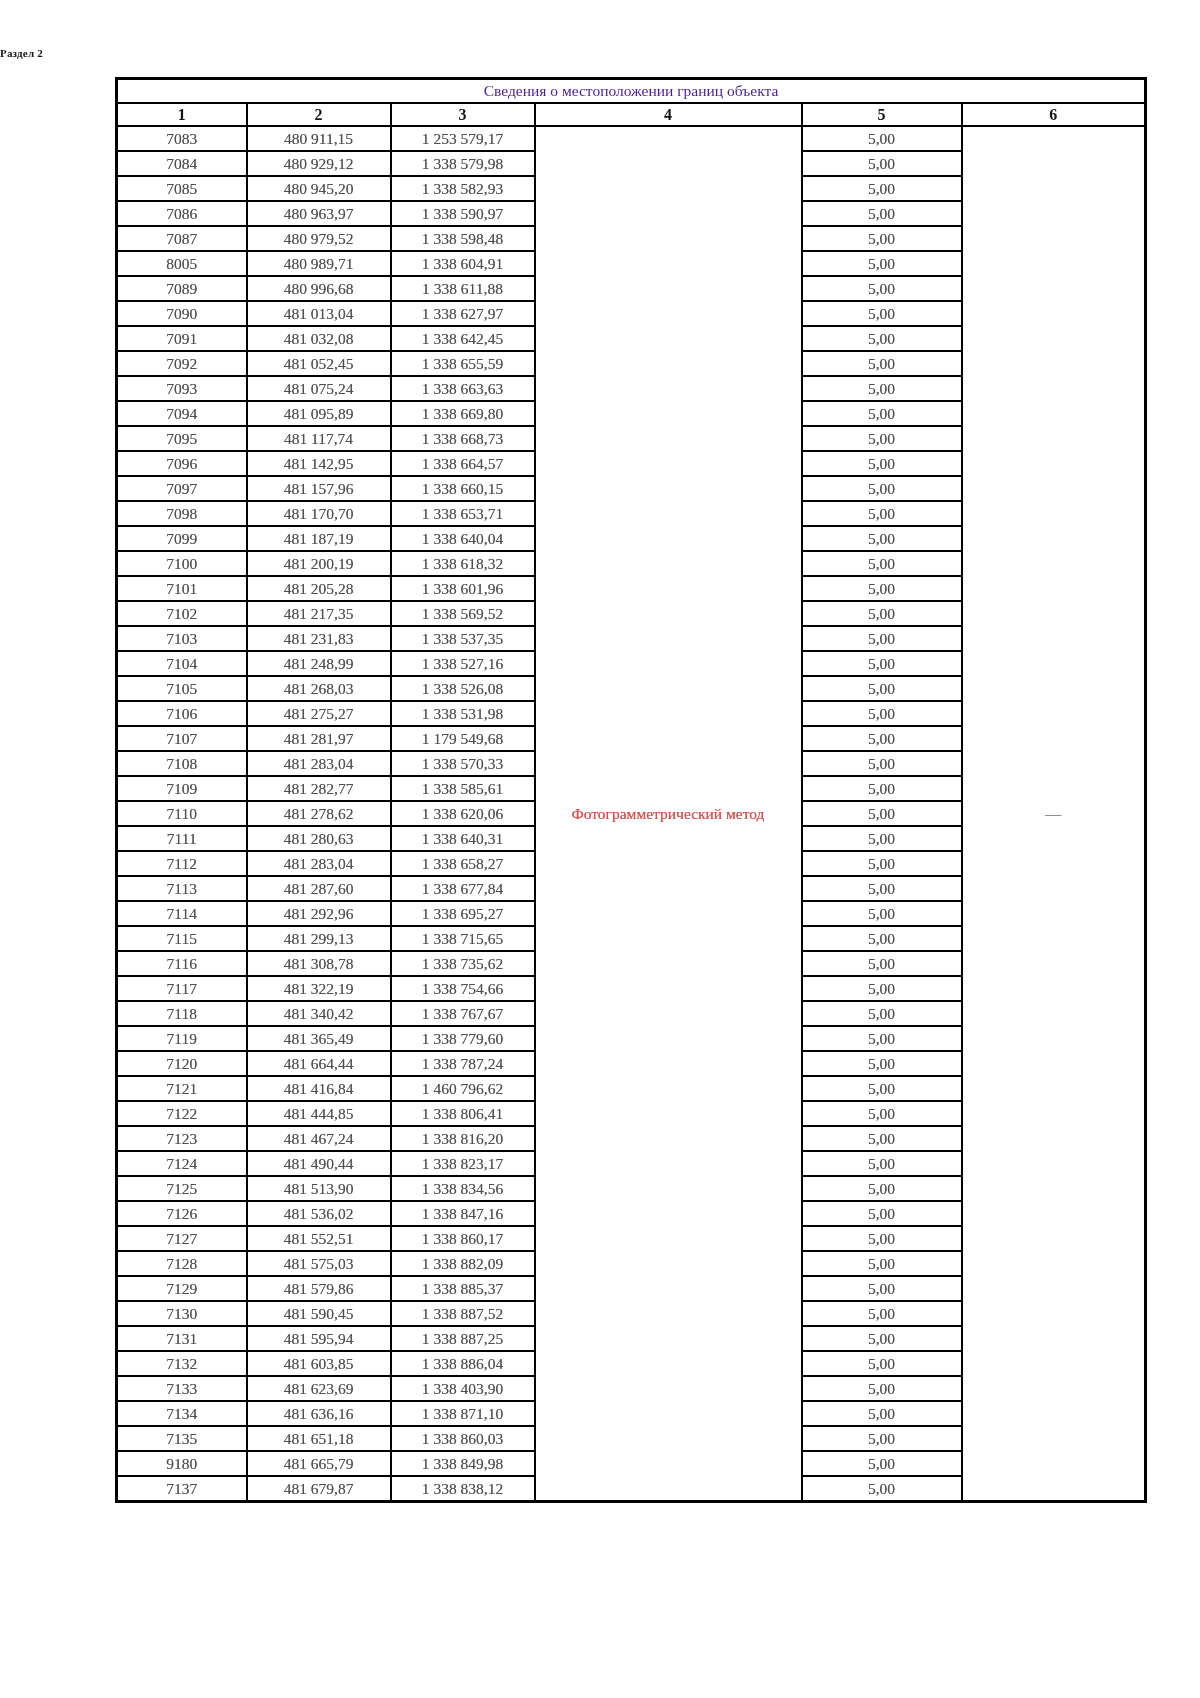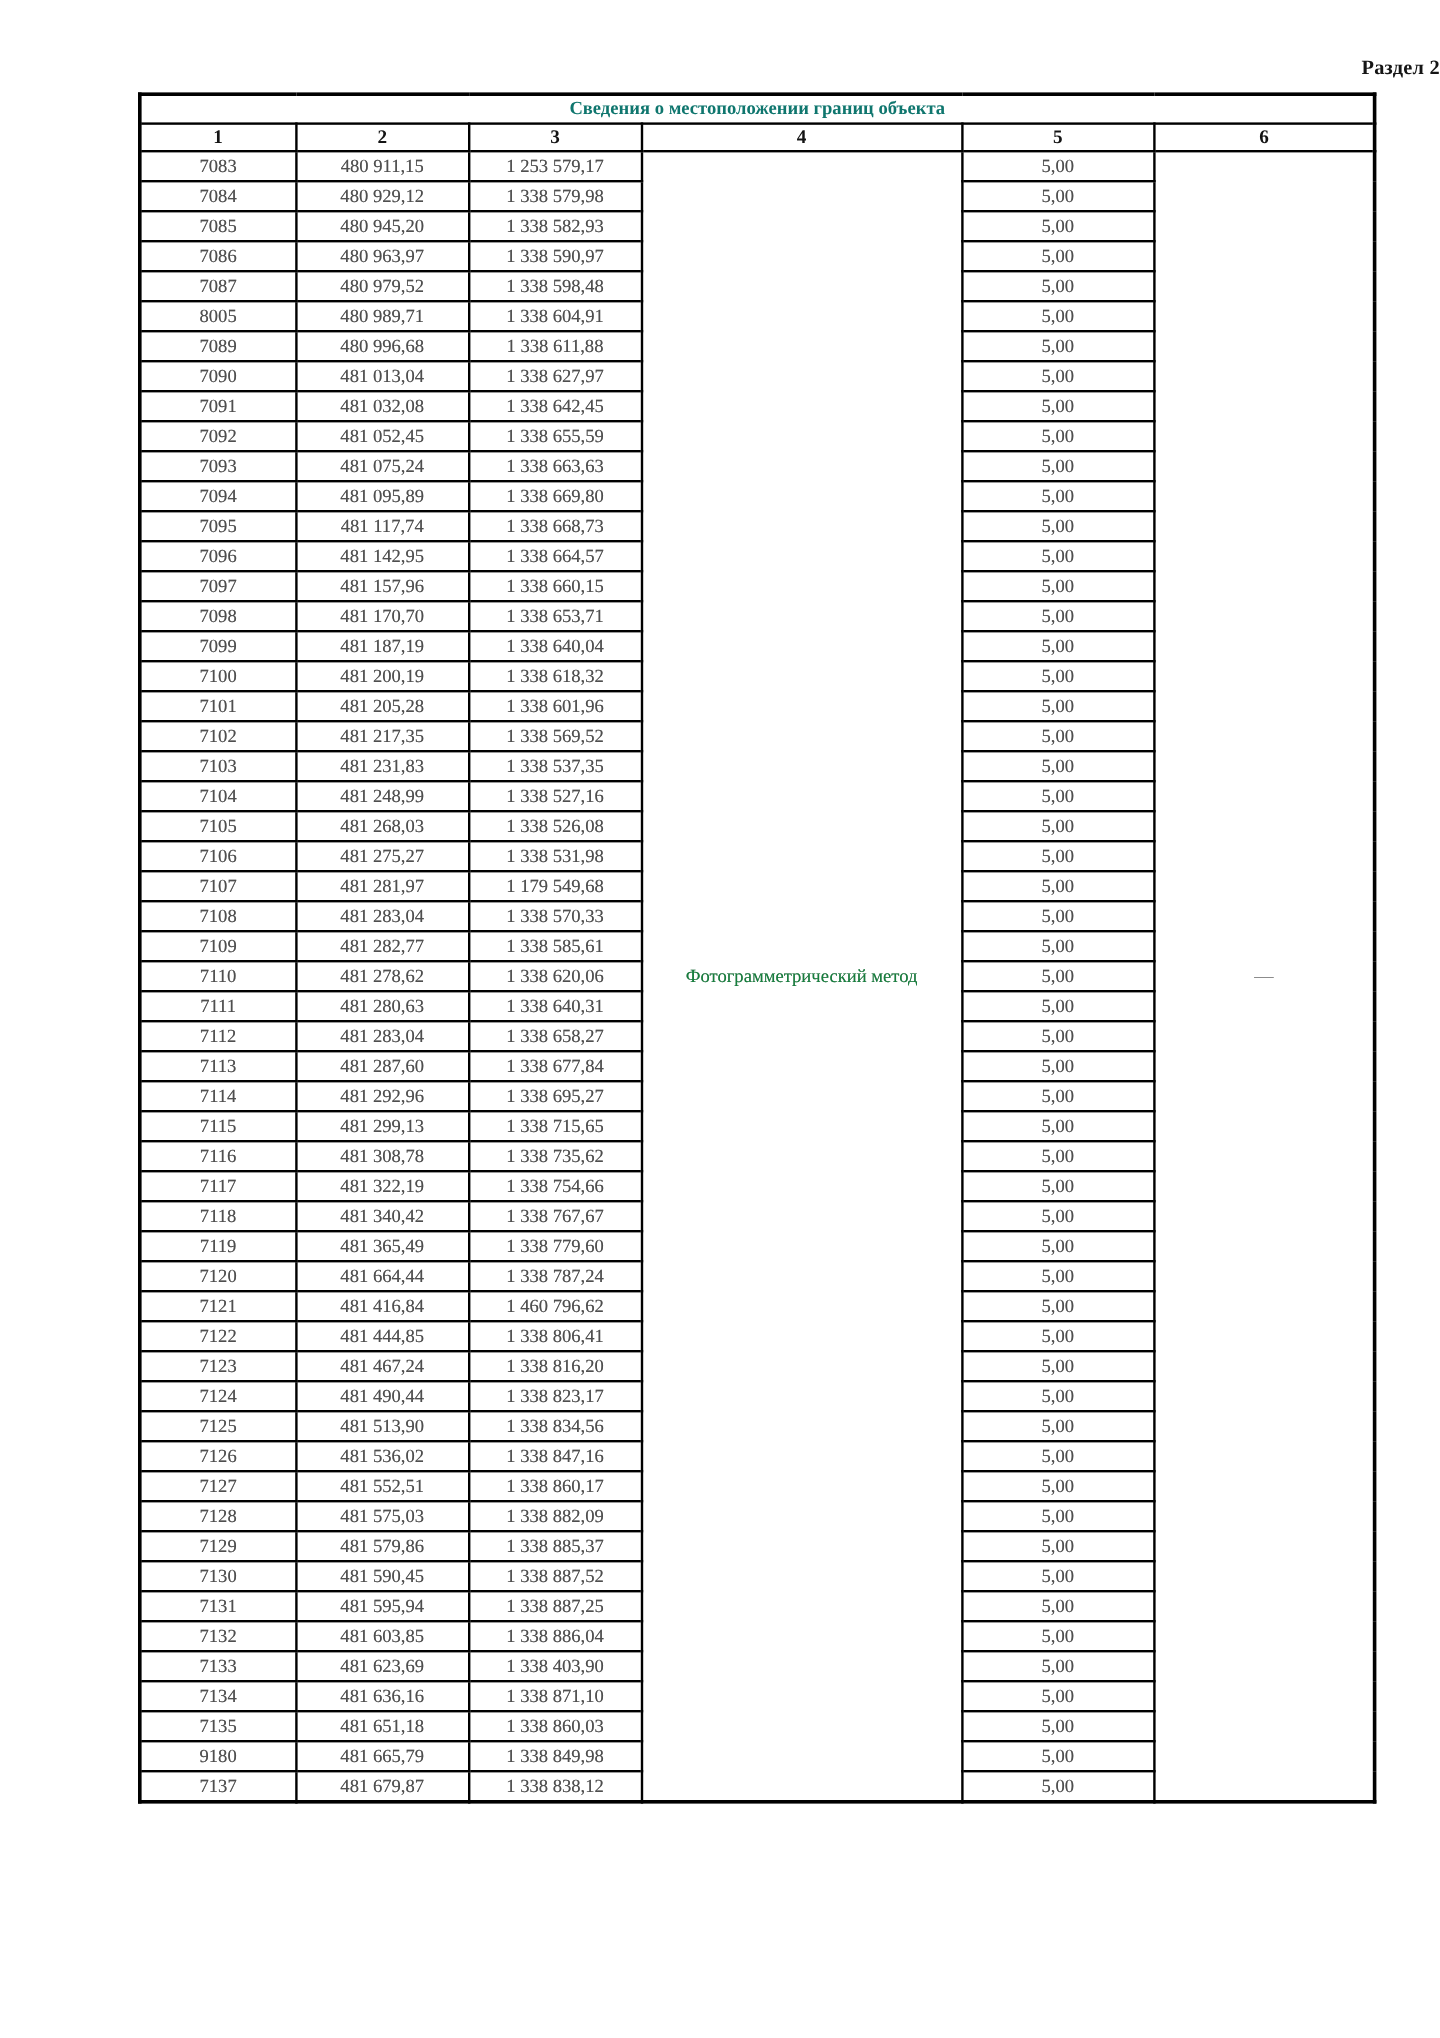--- a/index.html
+++ b/index.html
@@ -5,56 +5,56 @@
   html,body{margin:0;padding:0;background:#ffffff;}
   .page{
     position:relative;
     width:1200px;height:1698px;
     background:#ffffff;
     font-family:"Liberation Serif","DejaVu Serif",serif;
     overflow:hidden;
   }
   .section-title{
     position:absolute;top:47px;left:0;width:1200px;
-    text-align:right;
-    font-size:17px;font-weight:bold;color:#151515;
+    text-align:left;
+    font-size:11px;font-weight:bold;color:#151515;
     letter-spacing:0.2px;
   }
   table.boundary-table{
     position:absolute;left:115px;top:77px;
     width:1029px;
     border-collapse:collapse;
     table-layout:fixed;
     border:3px solid #000;
   }
   table.boundary-table th,
   table.boundary-table td{
     border:2px solid #000;
     text-align:center;
     vertical-align:middle;
     padding:0;
     overflow:hidden;
     white-space:nowrap;
   }
   .t-title{
     height:22px;
-    font-size:15.5px;font-weight:bold;color:#0f766e;
+    font-size:15.5px;font-weight:normal;color:#4c1d95;
   }
   .col-h{
     height:21px;
     font-size:16px;font-weight:bold;color:#141414;
   }
   tbody td{
     height:23px; 
     font-size:15.5px;
     color:#4f4f4f;
     text-shadow:0 0 0.5px rgba(60,60,60,0.55);
   }
   tbody td.c4{
-    color:#15803d;
+    color:#ef4444;
   }
   tbody td.c6{
     color:#8c8c8c;
     font-size:16px;
   }
 </style>
 </head>
 <body>
 
 <div class="page">

